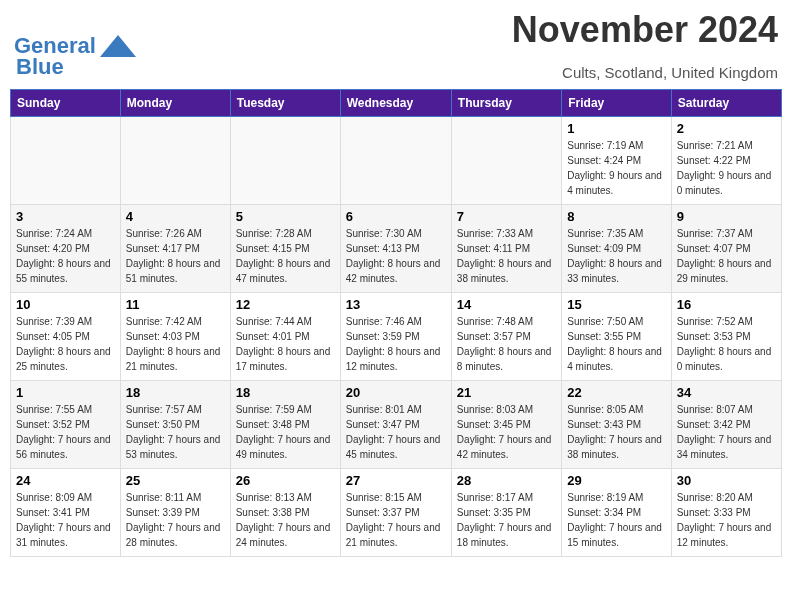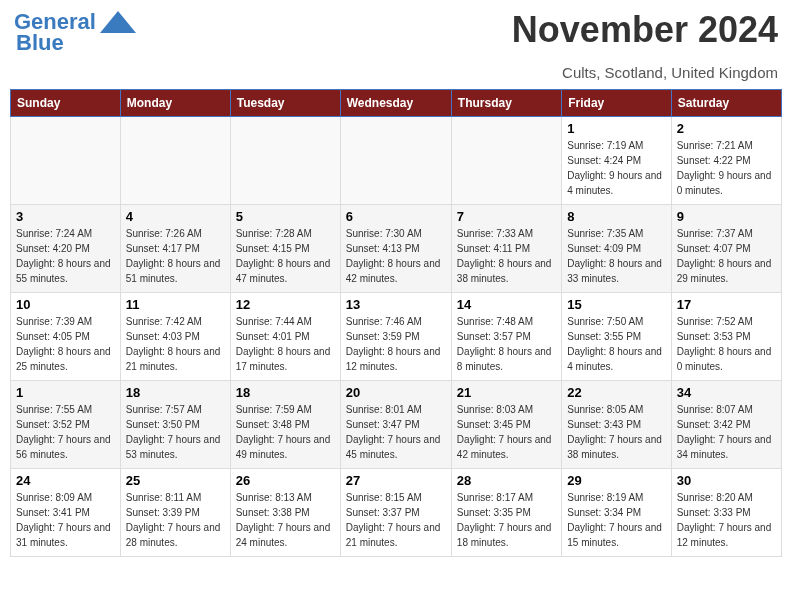--- a/index.html
+++ b/index.html
@@ -14,21 +14,21 @@
       display: flex;
       justify-content: space-between;
       align-items: flex-start;
       margin-bottom: 8px;
       padding: 0 4px;
     }
     .logo {
       display: flex;
       flex-direction: column;
       align-items: flex-start;
-      margin-top: 0;
+      margin-top: 24px;
     }
     .logo-wrapper {
       display: flex;
       align-items: center;
       gap: 4px;
     }
     .title-area {
       text-align: right;
     }
     .month-title {
@@ -41,21 +41,21 @@
       font-size: 15px;
       color: #555;
       margin-top: 14px;
     }
     .calendar {
       width: 100%;
       border-collapse: collapse;
       font-size: 11px;
     }
     .calendar th {
-      background-color: #7f1d1d;
+      background-color: #4c1d95;
       color: #fff;
       text-align: left;
       padding: 6px 6px;
       font-size: 12px;
       font-weight: bold;
       border: 1px solid #4472c4;
     }
     .calendar td {
       vertical-align: top;
       border: 1px solid #ddd;
@@ -182,21 +182,21 @@
         </td>
         <td>
           <div class="day-number">14</div>
           <div class="day-info">Sunrise: 7:48 AM<br>Sunset: 3:57 PM<br>Daylight: 8 hours and 8 minutes.</div>
         </td>
         <td>
           <div class="day-number">15</div>
           <div class="day-info">Sunrise: 7:50 AM<br>Sunset: 3:55 PM<br>Daylight: 8 hours and 4 minutes.</div>
         </td>
         <td>
-          <div class="day-number">17</div>
+          <div class="day-number">16</div>
           <div class="day-info">Sunrise: 7:52 AM<br>Sunset: 3:53 PM<br>Daylight: 8 hours and 0 minutes.</div>
         </td>
       </tr>
       <tr>
         <td>
           <div class="day-number">1</div>
           <div class="day-info">Sunrise: 7:55 AM<br>Sunset: 3:52 PM<br>Daylight: 7 hours and 56 minutes.</div>
         </td>
         <td>
           <div class="day-number">18</div>

